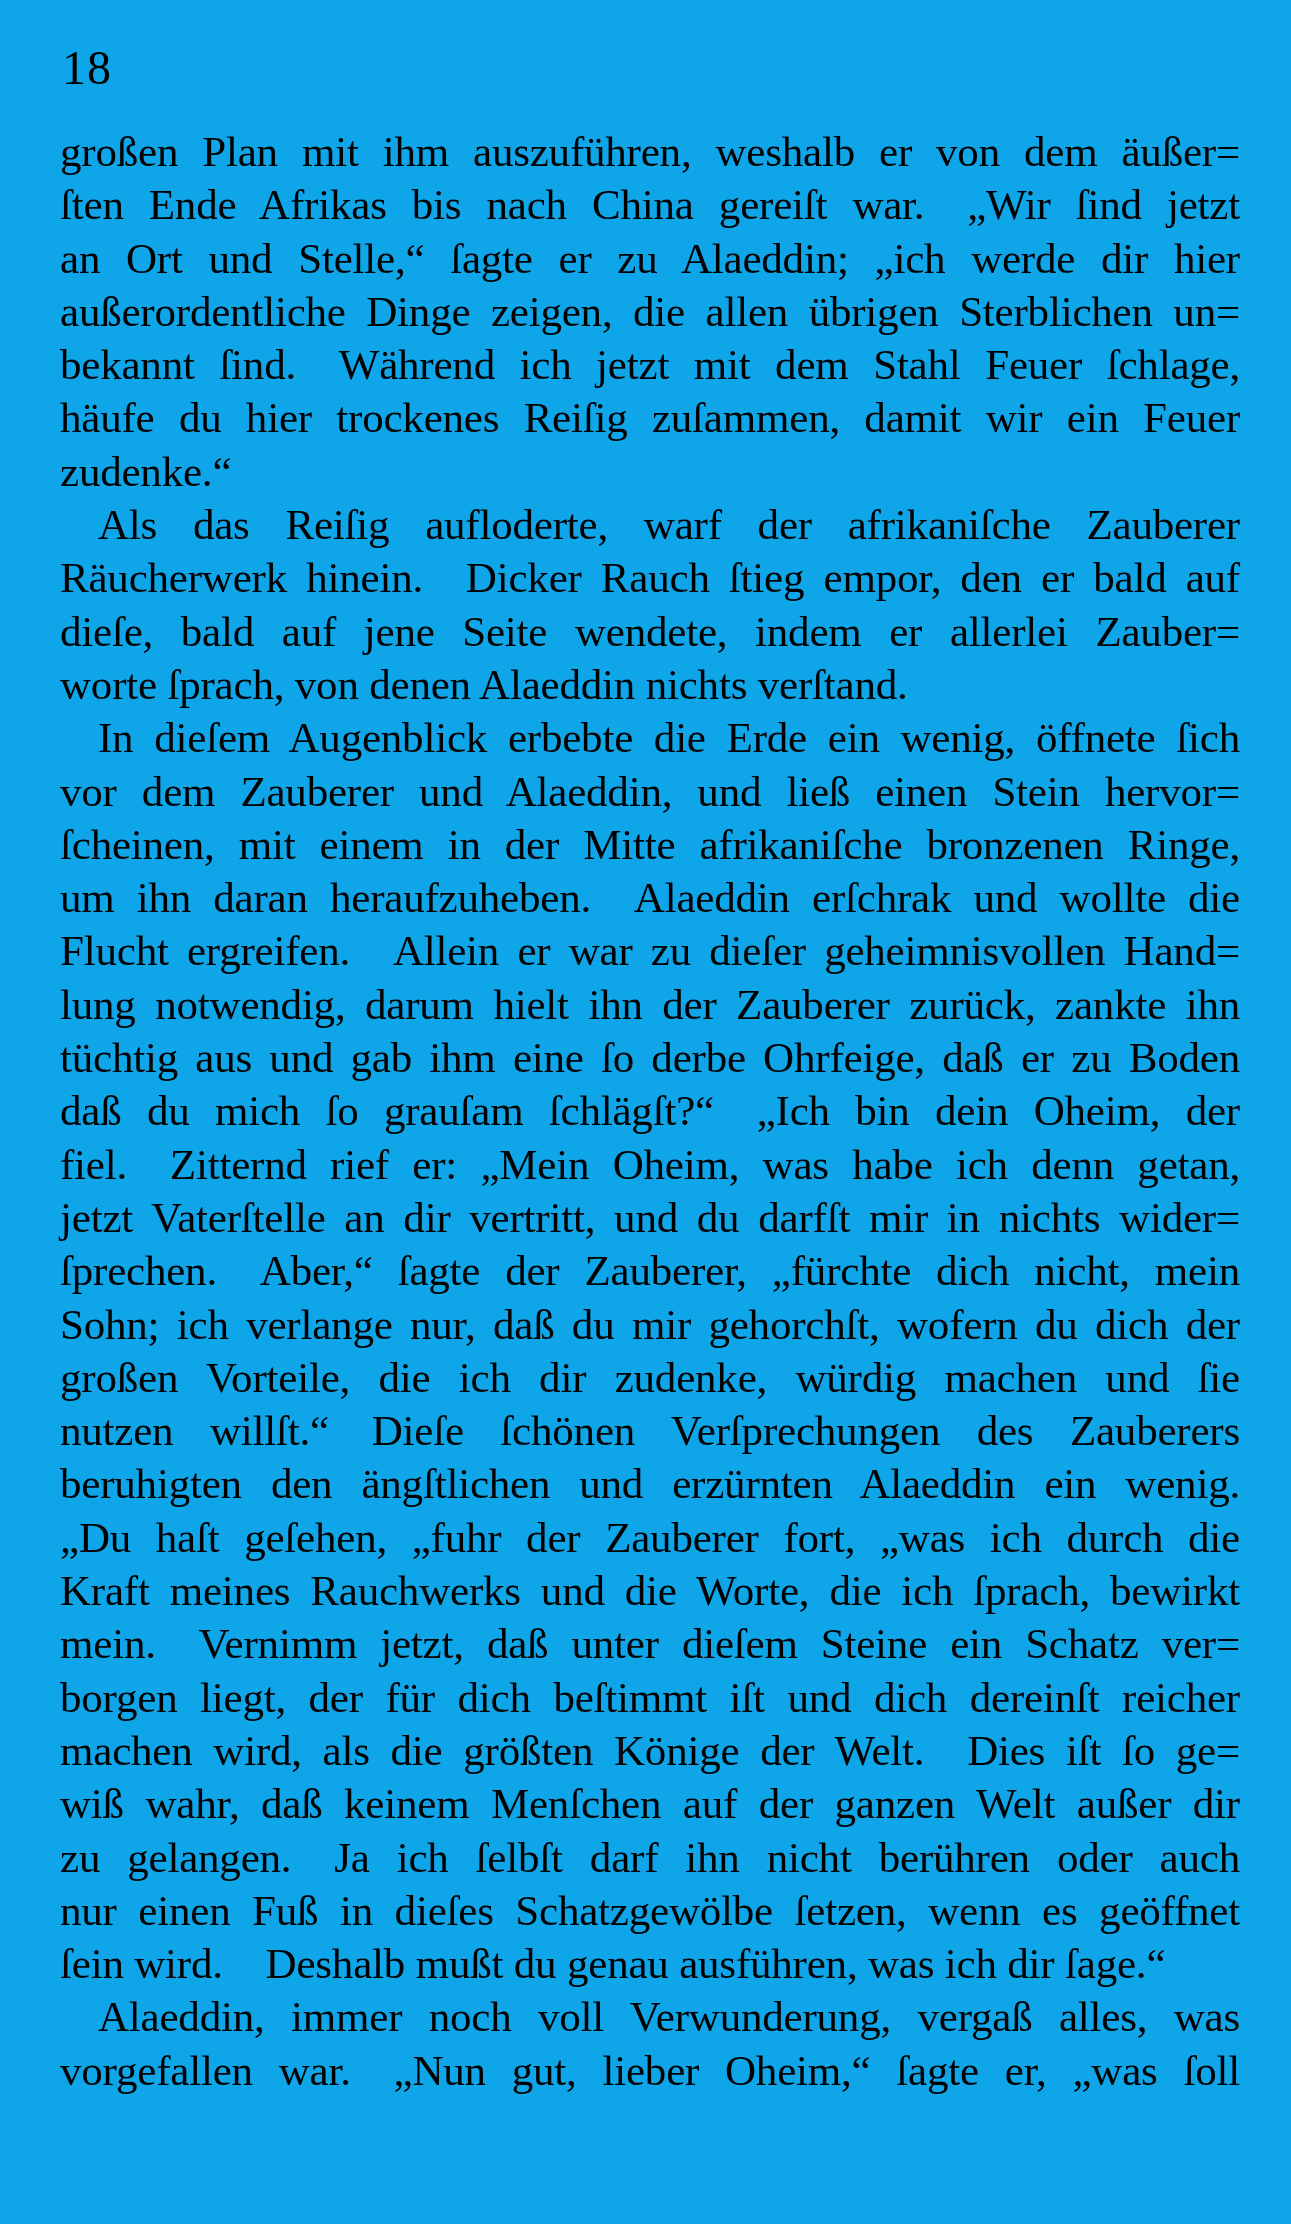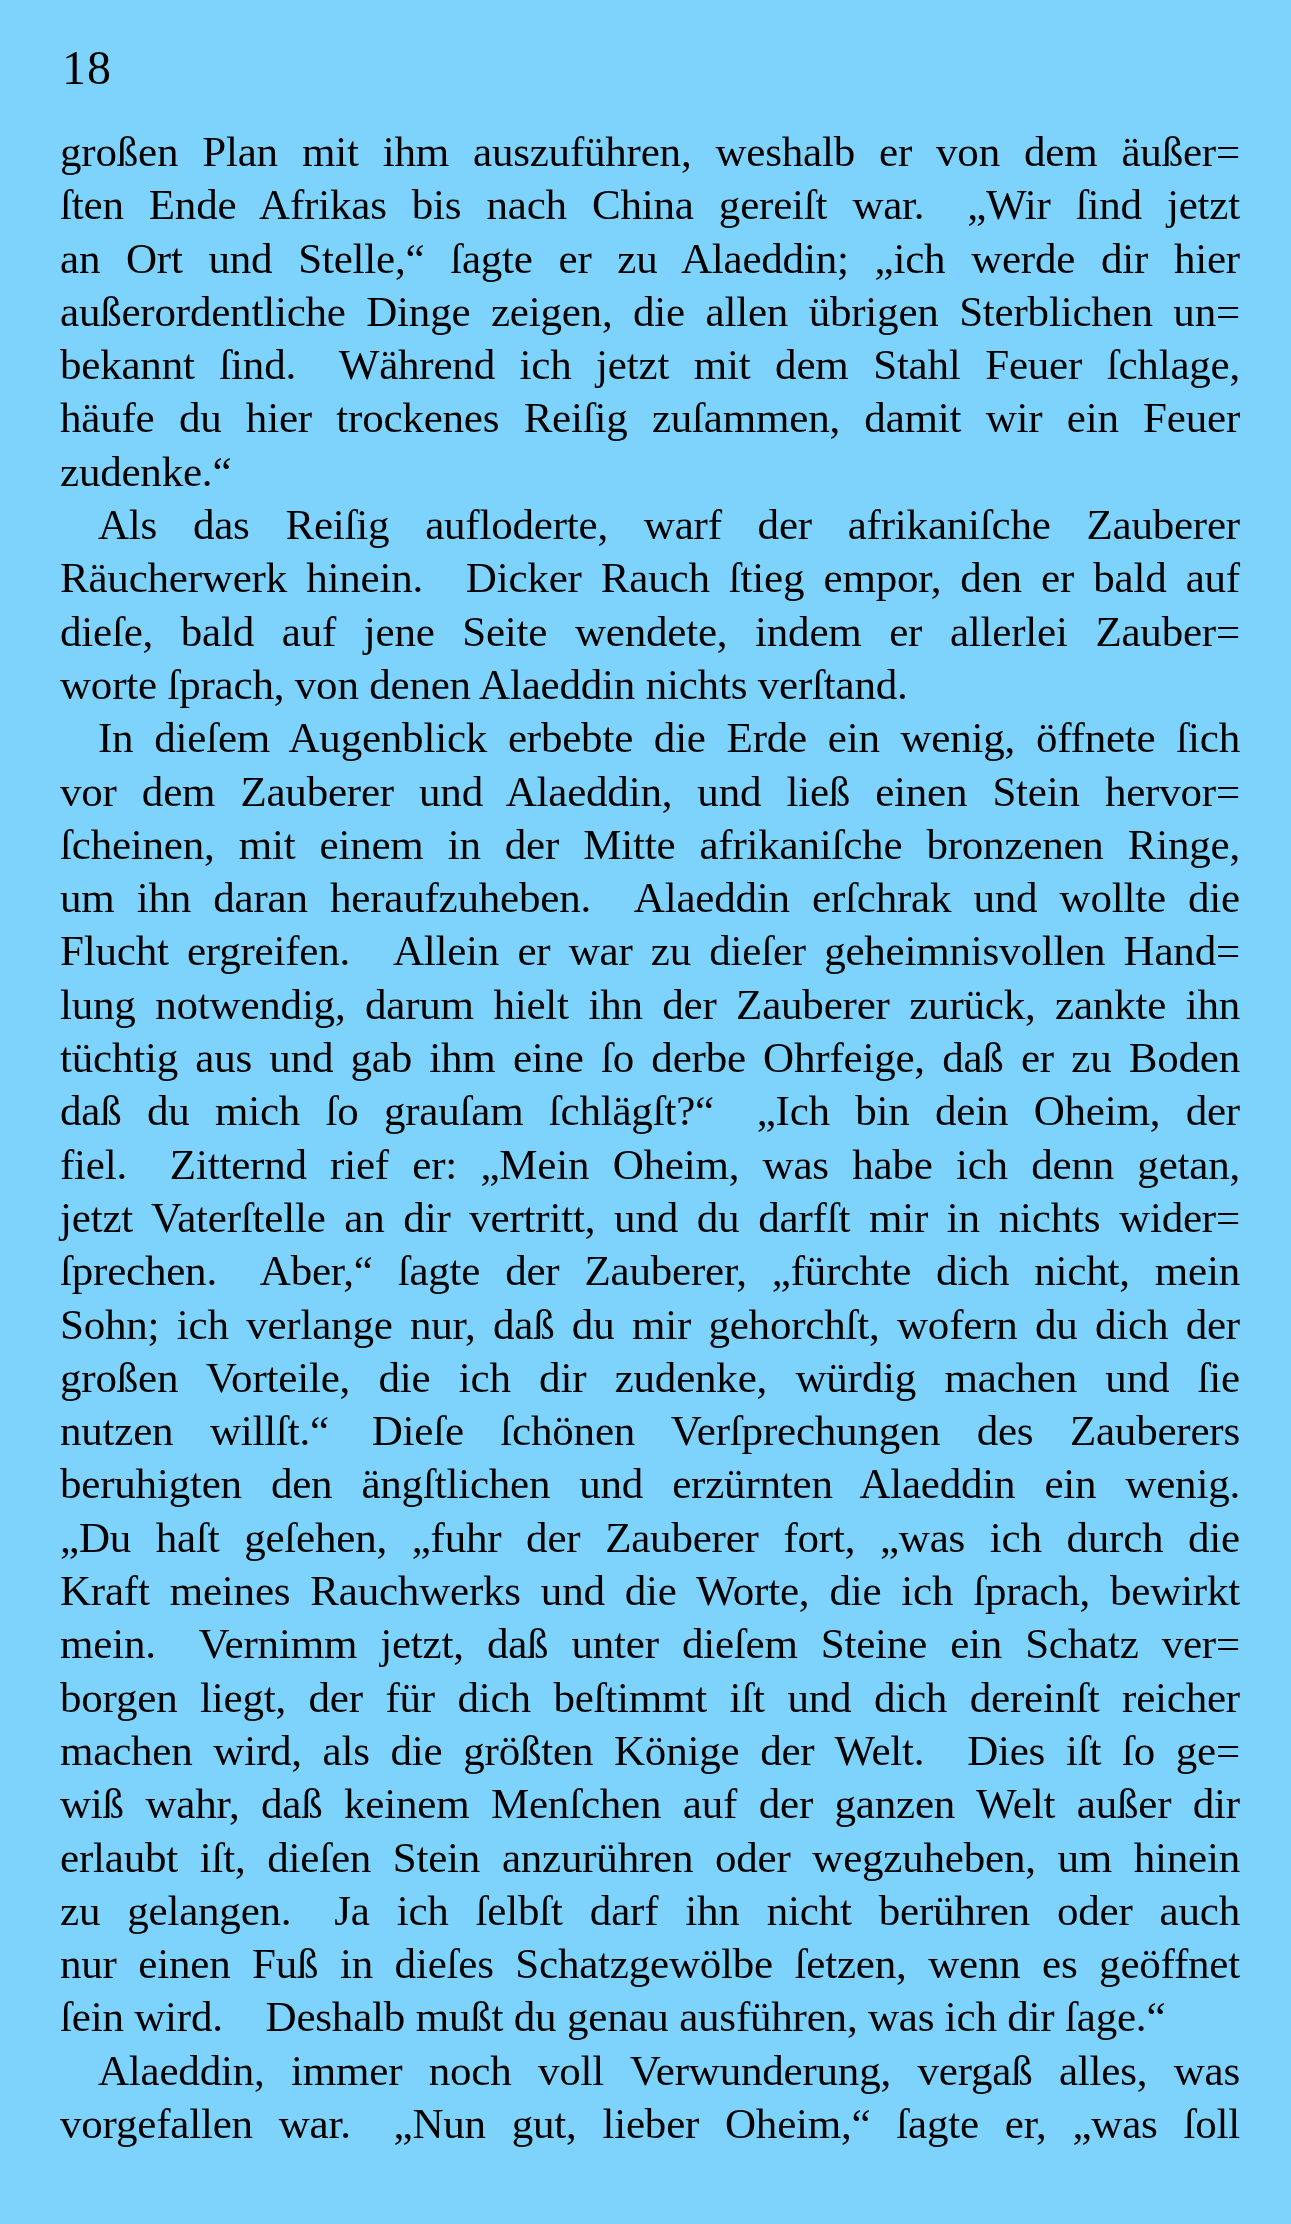--- a/index.html
+++ b/index.html
@@ -5,21 +5,21 @@
 <style>
   html, body {
     margin: 0;
     padding: 0;
     background: #ffffff;
   }
   .page {
     position: relative;
     width: 1291px;
     height: 2224px;
-    background: #7dd3fc;
+    background: #0ea5e9;
     color: #000000;
     font-family: "Liberation Serif", "DejaVu Serif", serif;
     overflow: hidden;
   }
   .page-number {
     position: absolute;
     left: 62px;
     top: 44px;
     font-size: 48px;
     line-height: 1;
@@ -80,20 +80,19 @@
       <div class="line">Sohn; ich verlange nur, daß du mir gehorchſt, wofern du dich der</div>
       <div class="line">großen Vorteile, die ich dir zudenke, würdig machen und ſie</div>
       <div class="line">nutzen willſt.“ Dieſe ſchönen Verſprechungen des Zauberers</div>
       <div class="line">beruhigten den ängſtlichen und erzürnten Alaeddin ein wenig.</div>
       <div class="line">„Du haſt geſehen, „fuhr der Zauberer fort, „was ich durch die</div>
       <div class="line">Kraft meines Rauchwerks und die Worte, die ich ſprach, bewirkt</div>
       <div class="line">mein. Vernimm jetzt, daß unter dieſem Steine ein Schatz ver=</div>
       <div class="line">borgen liegt, der für dich beſtimmt iſt und dich dereinſt reicher</div>
       <div class="line">machen wird, als die größten Könige der Welt. Dies iſt ſo ge=</div>
       <div class="line">wiß wahr, daß keinem Menſchen auf der ganzen Welt außer dir</div>
-      <div class="line">erlaubt iſt, dieſen Stein anzurühren oder wegzuheben, um hinein</div>
       <div class="line">zu gelangen. Ja ich ſelbſt darf ihn nicht berühren oder auch</div>
       <div class="line">nur einen Fuß in dieſes Schatzgewölbe ſetzen, wenn es geöffnet</div>
       <div class="line endp">ſein wird. Deshalb mußt du genau ausführen, was ich dir ſage.“</div>
       <div class="line indent">Alaeddin, immer noch voll Verwunderung, vergaß alles, was</div>
       <div class="line">vorgefallen war. „Nun gut, lieber Oheim,“ ſagte er, „was ſoll</div>
     </div>
 </div>
 
 </body></html>

